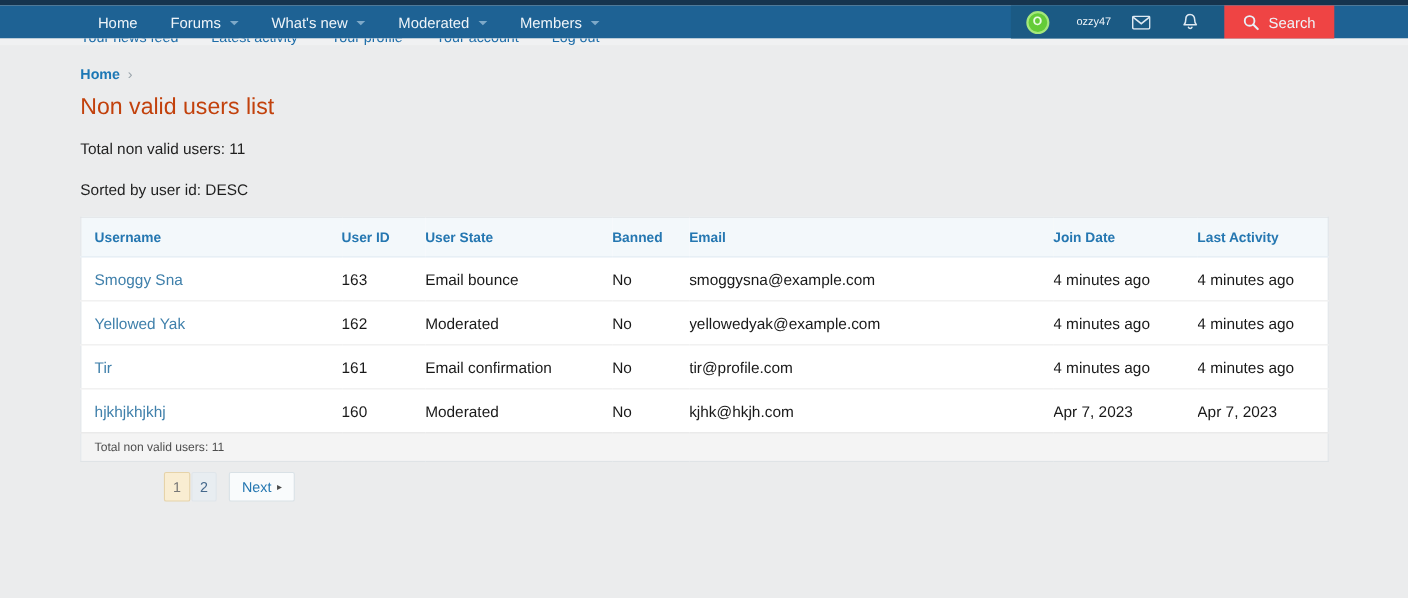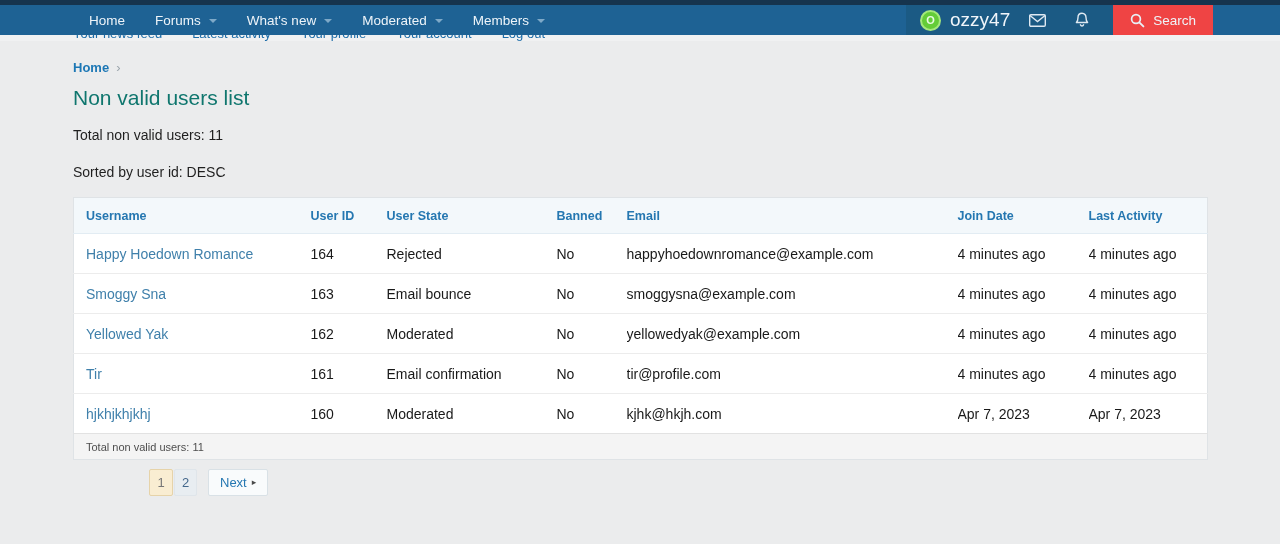--- a/index.html
+++ b/index.html
@@ -29,39 +29,39 @@
   .user-block {
     background: #1b5a84; display: flex; align-items: center;
     padding: 0 14px; gap: 9px;
   }
   .avatar {
     width: 21px; height: 21px; border-radius: 50%;
     background: #64cc38; border: 2px solid #a4e87c;
     color: #eafbe2; font-size: 11px; font-weight: bold;
     display: flex; align-items: center; justify-content: center;
   }
-  .user-name { color: #f0f5fa; font-size: 19px; }
+  .user-name { color: #f0f5fa; font-size: 10px; margin-left: 16px; }
   .nav-icon { display: flex; align-items: center; padding: 0 10px; cursor: pointer; }
   .search-block {
     background: #ef4444; display: flex; align-items: center; gap: 8px;
     padding: 0 17px; margin-right: 67px; color: #eef4f9; font-size: 13.5px;
     cursor: pointer;
   }
 
   
   .subnav { height: 6px; background: #f0f1f2; overflow: hidden; padding-left: 73px; }
   .subnav-inner { display: flex; gap: 30px; margin-top: -9px; }
   .subnav-link { font-size: 13px; color: #1c6ca8; white-space: nowrap; }
 
   
   .content { padding: 18px 0 0 73px; }
   .breadcrumb { display: flex; align-items: center; gap: 7px; height: 16px; }
   .crumb-home { color: #1c77b5; font-size: 13px; font-weight: bold; text-decoration: none; cursor: pointer; }
   .crumb-sep { color: #9aa4ab; font-size: 13px; }
-  .page-title { margin-top: 8px; font-size: 21px; line-height: 30px; color: #0f766e; font-weight: 400; }
+  .page-title { margin-top: 8px; font-size: 21px; line-height: 30px; color: #c2410c; font-weight: 400; }
   .meta-line { font-size: 14px; color: #1f1f1f; }
   .meta-total { margin-top: 14px; line-height: 17px; }
   .meta-sorted { margin-top: 20px; line-height: 17px; }
 
   
   table.users {
     margin-top: 16px; width: 1135px; table-layout: fixed;
     border-collapse: collapse; background: #ffffff;
     border: 1px solid #dfe3e6;
   }
@@ -190,29 +190,20 @@
         <th>User ID</th>
         <th>User State</th>
         <th>Banned</th>
         <th>Email</th>
         <th>Join Date</th>
         <th>Last Activity</th>
       </tr>
     </thead>
     <tbody>
         <tr>
-          <td><a class="user-link">Happy Hoedown Romance</a></td>
-          <td>164</td>
-          <td>Rejected</td>
-          <td>No</td>
-          <td>happyhoedownromance@example.com</td>
-          <td>4 minutes ago</td>
-          <td>4 minutes ago</td>
-        </tr>
-        <tr>
           <td><a class="user-link">Smoggy Sna</a></td>
           <td>163</td>
           <td>Email bounce</td>
           <td>No</td>
           <td>smoggysna@example.com</td>
           <td>4 minutes ago</td>
           <td>4 minutes ago</td>
         </tr>
         <tr>
           <td><a class="user-link">Yellowed Yak</a></td>

